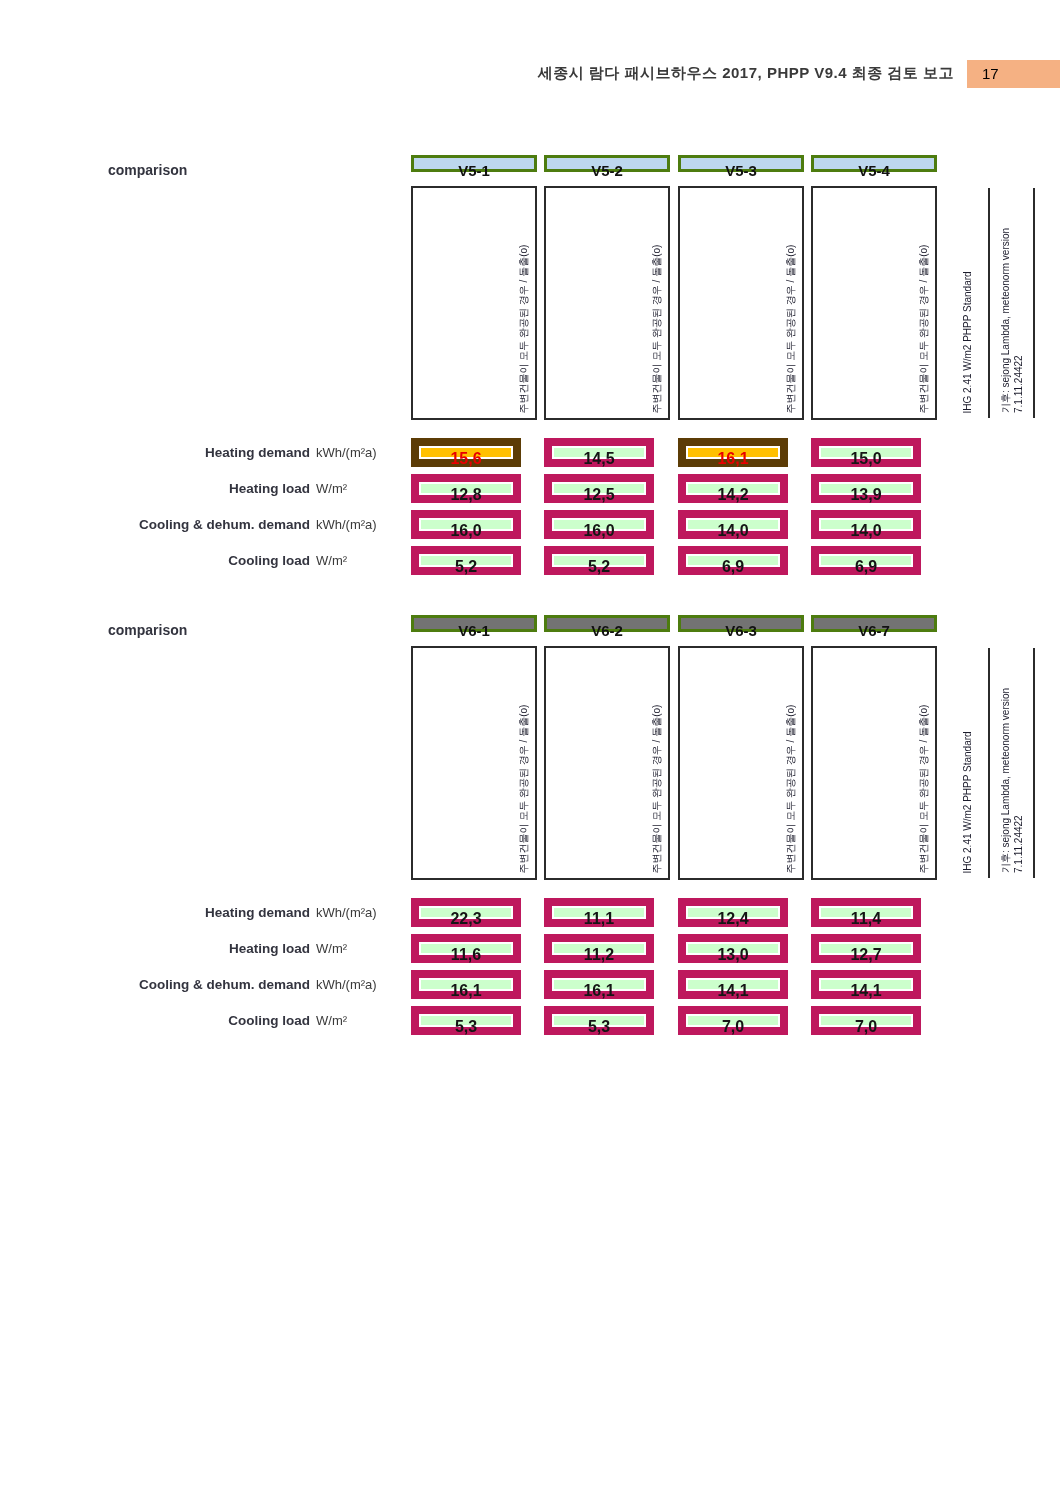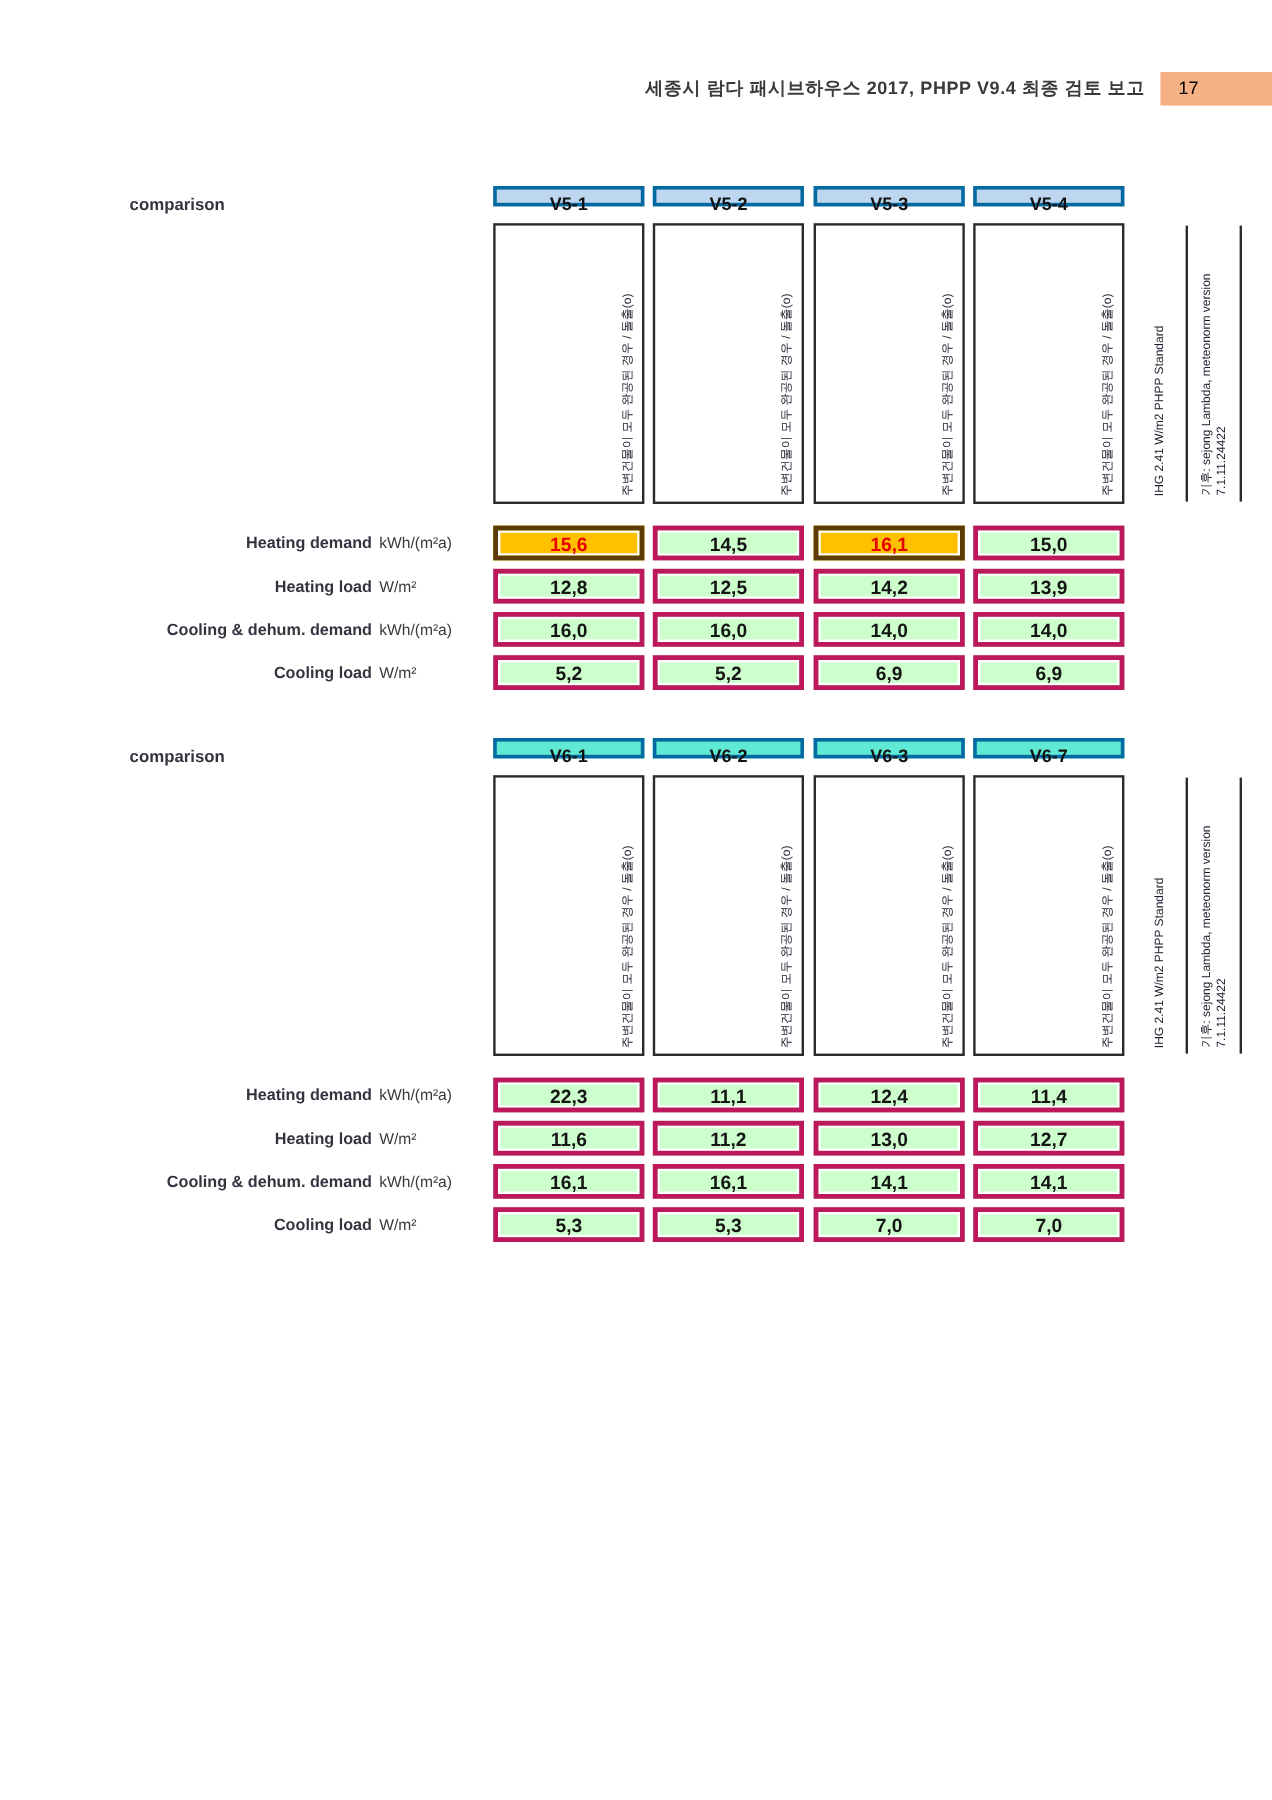--- a/index.html
+++ b/index.html
@@ -27,25 +27,25 @@
 
   .cmp-label {
     position:absolute; left:108px; top:7px; width:200px; text-align:left;
     font-weight:bold; font-size:14px; color:#33343f;
   }
 
   .colgroup { position:absolute; top:0; width:126px; }
   .cg-0{left:411px} .cg-1{left:544px} .cg-2{left:678px} .cg-3{left:811px}
 
   .col-header {
-    height:17px; box-sizing:border-box; border:3px solid #0369a1;
+    height:17px; box-sizing:border-box; border:3px solid #4d7c0f;
     text-align:center; font-weight:bold; font-size:15px; line-height:25px; color:#111;
   }
   #t1 .col-header { background:#BDD7EE; }
-  #t2 .col-header { background:#5eead4; }
+  #t2 .col-header { background:#737373; }
 
   .cond-section {
     position:absolute; top:31px; left:0; width:126px; height:234px;
     box-sizing:border-box; border:2px solid #2b2b2b; background:#ffffff;
     display:flex;
   }
   .cond-col {
     flex:1 1 0; border-right:2px solid #2b2b2b;
     display:flex; align-items:center; justify-content:center;
   }
@@ -60,22 +60,22 @@
 
   .row-label {
     position:absolute; left:60px; width:250px; height:29px; line-height:29px;
     text-align:right; font-weight:bold; font-size:13.5px; color:#33343f; white-space:nowrap;
   }
   .row-unit {
     position:absolute; left:316px; width:66px; height:29px; line-height:29px;
     text-align:left; font-size:13px; color:#3a3a3a; white-space:nowrap;
   }
   .vcell {
-    position:absolute; width:126px; height:29px; box-sizing:border-box;
-    border:4px solid #be185d; background:#CCFFCC;
+    position:absolute; width:110px; height:29px; box-sizing:border-box;
+    border:8px solid #be185d; background:#CCFFCC;
     box-shadow: inset 0 0 0 2px #ffffff;
     text-align:center; font-weight:bold; font-size:16px; line-height:25px; color:#151515;
   }
   .vcell.c-0{left:411px} .vcell.c-1{left:544px} .vcell.c-2{left:678px} .vcell.c-3{left:811px}
   .vcell.hl { background:#FFC000; border-color:#5c3c06; color:#E80000; }
 </style>
 </head>
 <body>
 
 <div class="page">

